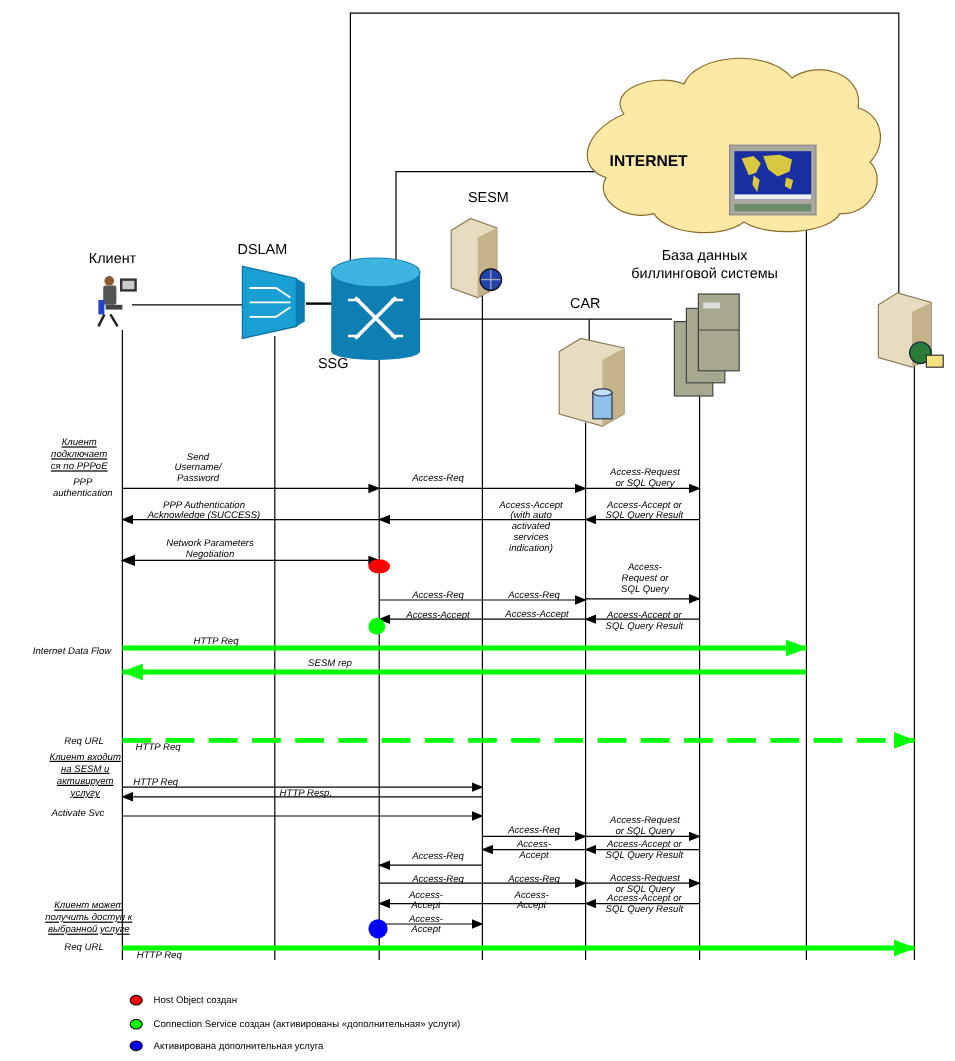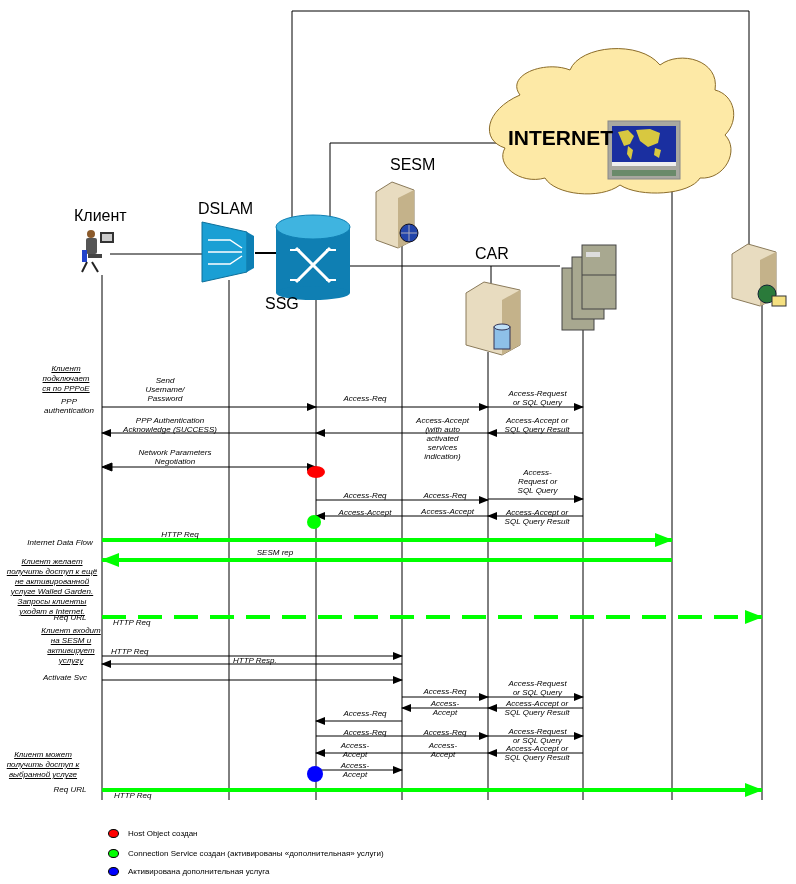--- a/index.html
+++ b/index.html
@@ -2,22 +2,22 @@
 <html><head>
 <meta charset="utf-8">
 <style>
   html, body { margin:0; padding:0; background:#ffffff; }
   body { width:796px; height:884px; position:relative; overflow:hidden; font-family:"Liberation Sans", sans-serif; }
   #stage { position:absolute; left:0; top:0; width:796px; height:884px; }
   .t { position:absolute; font-size:8px; line-height:9px; color:#000; white-space:pre-line; text-align:center;font-style:italic; }
   .tl { text-align:left; }
   .tr { text-align:center; }
   .note { position:absolute; font-size:8px; line-height:10px; font-style:italic; text-decoration:underline; text-align:center; color:#000; white-space:pre-line; }
-  .lbl { position:absolute; font-size:16px; color:#000; white-space:pre-line; text-align:center; line-height:15px; }
-  .big { position:absolute; font-size:21px; font-weight:bold; color:#000; }
+  .lbl { position:absolute; font-size:12px; color:#000; white-space:pre-line; text-align:center; line-height:15px; }
+  .big { position:absolute; font-size:13px; font-weight:bold; color:#000; }
   .legend-item { position:absolute; left:108px; display:flex; align-items:center; font-size:8px; }
   .legend-dot { width:9px; height:7px; border-radius:50%; margin-right:9px; border:1px solid #000; }
 </style>
 </head>
 <body>
 
 <div id="stage">
 
 <svg width="796" height="884" style="position:absolute;left:0;top:0">
   <defs>
@@ -150,36 +150,32 @@
   <ellipse cx="316" cy="472" rx="9" ry="6" fill="#ff0000"></ellipse>
   <circle cx="314" cy="522" r="7" fill="#00ff00"></circle>
   <circle cx="315" cy="774" r="8" fill="#0000ff"></circle>
 </svg>
 
 <div class="lbl" style="left:74px;top:208px">Клиент</div>
 <div class="lbl" style="left:198px;top:201px">DSLAM</div>
 <div class="lbl" style="left:265px;top:296px">SSG</div>
 <div class="lbl" style="left:390px;top:157px">SESM</div>
 <div class="lbl" style="left:475px;top:246px">CAR</div>
+<div class="lbl" style="left:526px;top:206px">База данных
+биллинговой системы</div>
 <div class="big" style="left:508px;top:126px">INTERNET</div>
 
 <div class="note" style="left:36px;top:364px;width:60px">Клиент
 подключает
 ся по PPPoE</div>
-<div class="note" style="left:4px;top:557px;width:96px">Клиент желает
-получить доступ к ещё
-не активированной
-услуге Walled Garden.
-Запросы клиенты
-уходят в Internet.</div>
 <div class="note" style="left:36px;top:626px;width:70px">Клиент входит
 на SESM и
 активирует
 услугу</div>
-<div class="note" style="left:1px;top:750px;width:84px">Клиент может
+<div class="note" style="left:32px;top:750px;width:84px">Клиент может
 получить доступ к
 выбранной услуге</div>
 
 <div class="t tr" style="left:40px;top:397px;width:58px">PPP
 authentication</div>
 <div class="t tr" style="left:20px;top:538px;width:80px">Internet Data Flow</div>
 <div class="t tr" style="left:40px;top:613px;width:60px">Req URL</div>
 <div class="t tr" style="left:30px;top:673px;width:70px">Activate Svc</div>
 <div class="t tr" style="left:40px;top:785px;width:60px">Req URL</div>
 

